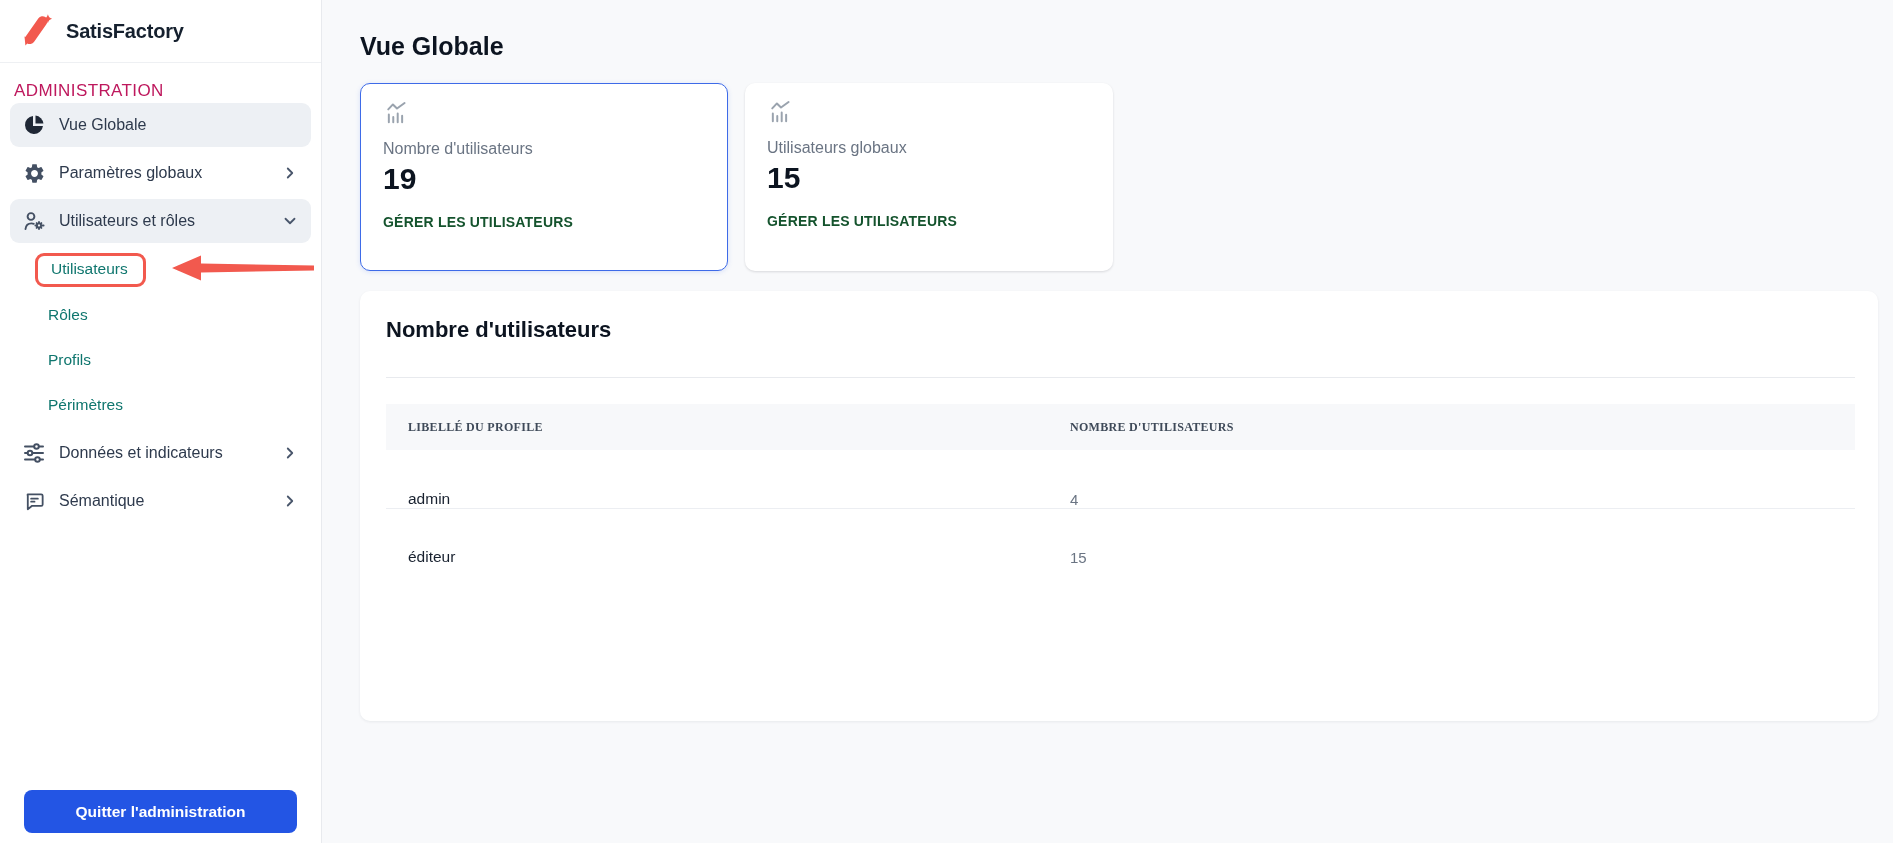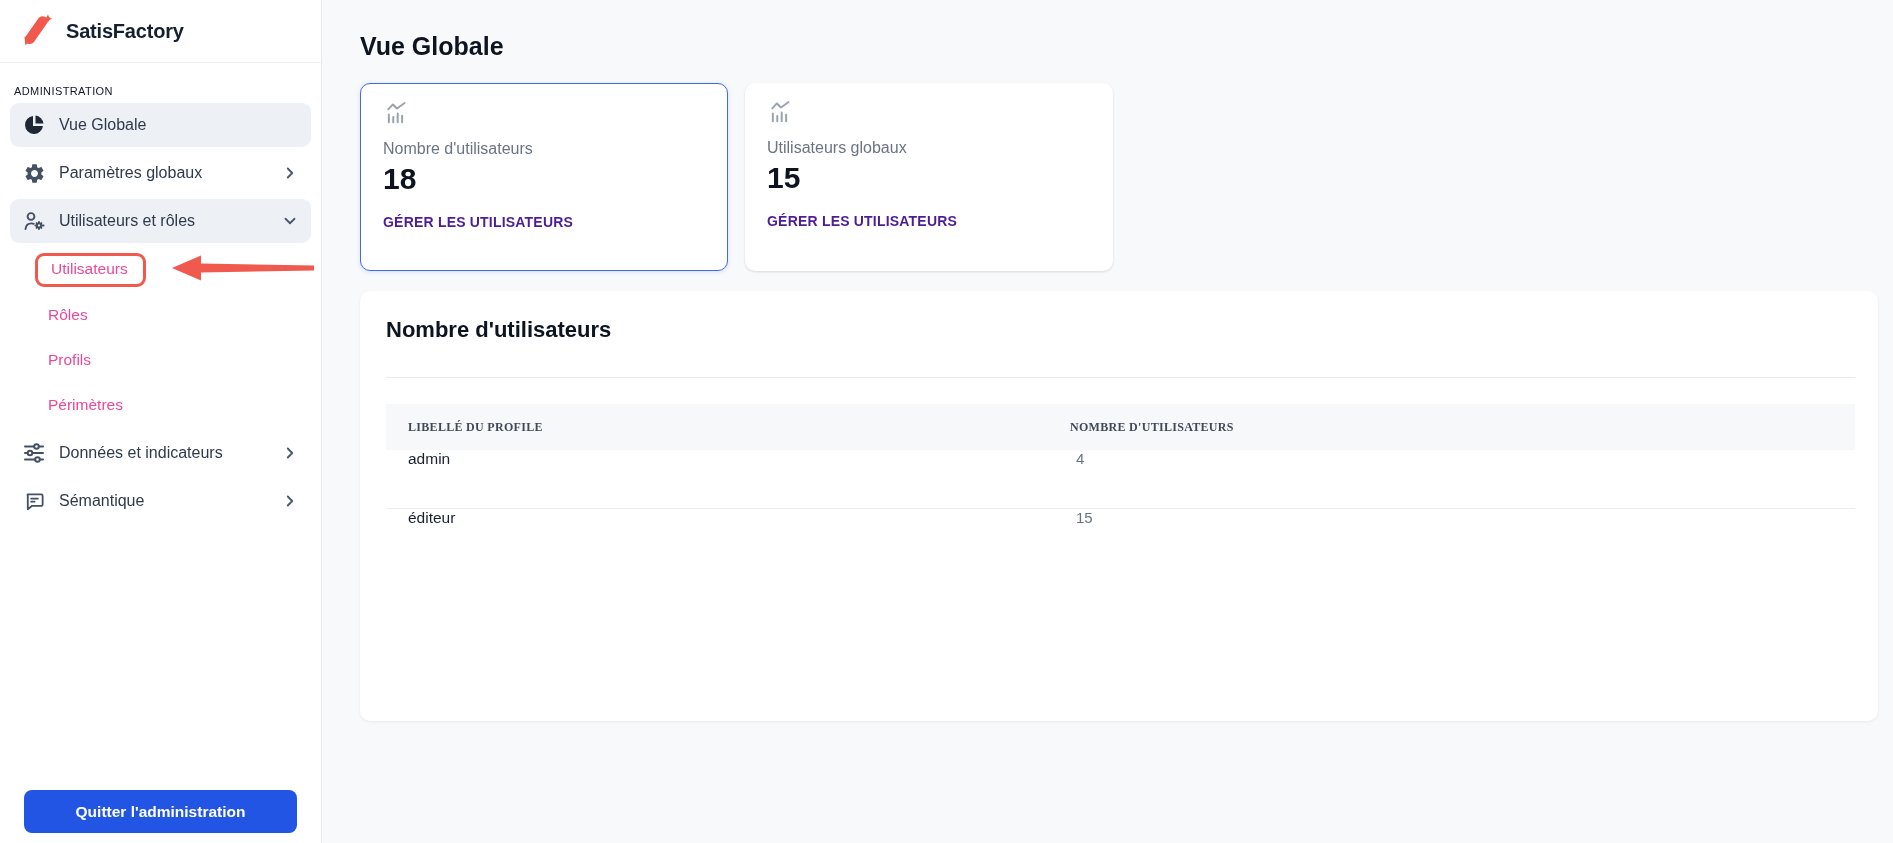--- a/index.html
+++ b/index.html
@@ -9,31 +9,31 @@
     font-family:"Liberation Sans", sans-serif;
     background:#f8f9fb; color:#18212f;
   }
   
   .sidebar {
     position:absolute; left:0; top:0; width:322px; height:843px;
     background:#ffffff; border-right:1px solid #e8eaee;
   }
   .logo-row { height:63px; display:flex; align-items:center; padding-left:20px; border-bottom:1px solid #eef0f3; }
   .brand-name { font-size:20px; font-weight:700; color:#15202e; margin-left:10px; letter-spacing:-0.2px; }
-  .section-label { margin:20px 14px 3px 14px; font-size:11px; line-height:16px; color:#0f172a; letter-spacing:0.4px; font-weight:500; }
+  .section-label { margin:20px 14px 3px 14px; font-size:17px; line-height:16px; color:#be185d; letter-spacing:0.4px; font-weight:500; }
   .nav-item {
     height:44px; margin:4px 10px; border-radius:9px; display:flex; align-items:center;
     padding:0 12px; gap:13px; font-size:16px; color:#2e3a4d; cursor:pointer;
   }
   .nav-item.active { background:#edf0f4; }
   .nav-item .icon { display:flex; width:24px; justify-content:center; }
   .nav-item .chev { margin-left:auto; display:flex; }
   .sub-item {
     height:45px; display:flex; align-items:center; padding-left:48px;
-    font-size:15.5px; color:#ec4899; position:relative; cursor:pointer;
+    font-size:15.5px; color:#0f766e; position:relative; cursor:pointer;
   }
   .annot-wrap {
     display:inline-block; border:3px solid #f2594e; border-radius:9px;
     padding:4px 15px 6px 13px; margin-left:-13px;
   }
   .annot-arrow { position:absolute; left:172px; top:50%; transform:translateY(-50%); }
   .exit-btn {
     position:absolute; left:24px; right:24px; bottom:10px; height:43px;
     background:#2355e4; color:#ffffff; font-size:15.5px; font-weight:700;
     border:none; border-radius:8px; display:flex; align-items:center; justify-content:center;
@@ -44,31 +44,31 @@
   .page-title { font-size:25px; line-height:29px; font-weight:700; color:#0c1420; margin-top:4px; }
   .cards { display:flex; gap:17px; margin-top:22px; }
   .card {
     width:368px; height:188px; background:#ffffff; border-radius:10px;
     padding:16px 22px; cursor:pointer;
     box-shadow:0 1px 3px rgba(18,25,38,.09), 0 1px 2px rgba(18,25,38,.05);
   }
   .card.selected { border:1px solid #3e6be8; box-shadow:0 1px 5px rgba(62,107,232,.18); }
   .card-label { margin-top:12px; font-size:16px; color:#6a7483; }
   .card-value { margin-top:4px; font-size:30px; font-weight:700; color:#0c1420; }
-  .card-link { margin-top:18px; font-size:14px; font-weight:700; color:#4c1d95; letter-spacing:0.2px; cursor:pointer; }
+  .card-link { margin-top:18px; font-size:14px; font-weight:700; color:#14532d; letter-spacing:0.2px; cursor:pointer; }
   .panel {
     margin-top:20px; background:#ffffff; border-radius:10px; height:430px;
     box-shadow:0 1px 3px rgba(18,25,38,.07); padding:26px 23px 0 26px;
   }
   .panel-title { font-size:22px; font-weight:700; color:#0c1420; }
   .panel-divider { border-top:1px solid #e8eaee; margin-top:34px; }
   .table-header { margin-top:26px; background:#f7f8fa; height:46px; display:flex; align-items:center; }
   .th1, .th2 { font-size:12px; font-weight:700; color:#3f4a59; letter-spacing:0.3px;font-family:Liberation Serif, serif; }
   .th1 { width:684px; padding-left:22px; }
-  .table-row { height:58px; display:flex; align-items:flex-start;gap:6px; }
+  .table-row { height:58px; display:flex; align-items:flex-end; }
   .table-row + .table-row { border-top:1px solid #eceef2; }
   .td1 { width:684px; padding-left:22px; font-size:15.5px; color:#18212f; }
   .td2 { font-size:15px; color:#6a7483; }
 </style>
 </head>
 <body>
 
 <div class="sidebar">
 
   <div class="logo-row">
@@ -187,21 +187,21 @@
 
   <div class="cards">
     <div class="card selected">
       <span style="display:flex;">
         <svg width="28" height="28" viewBox="0 0 24 24" fill="none" stroke="#9aa3ae" stroke-width="1.7" stroke-linecap="round" stroke-linejoin="round">
           <path d="M4.5 8 L8.5 3.8 L12 7.3 L18.5 2.6"></path>
           <path d="M5 12.5v6.5M8.8 14.5v4.5M12.6 11.5v7.5M16.4 13.5v5.5"></path>
         </svg>
       </span>
       <div class="card-label">Nombre d'utilisateurs</div>
-      <div class="card-value">18</div>
+      <div class="card-value">19</div>
       <div class="card-link">GÉRER LES UTILISATEURS</div>
     </div>
 
     <div class="card">
       <span style="display:flex;">
         <svg width="28" height="28" viewBox="0 0 24 24" fill="none" stroke="#9aa3ae" stroke-width="1.7" stroke-linecap="round" stroke-linejoin="round">
           <path d="M4.5 8 L8.5 3.8 L12 7.3 L18.5 2.6"></path>
           <path d="M5 12.5v6.5M8.8 14.5v4.5M12.6 11.5v7.5M16.4 13.5v5.5"></path>
         </svg>
       </span>

